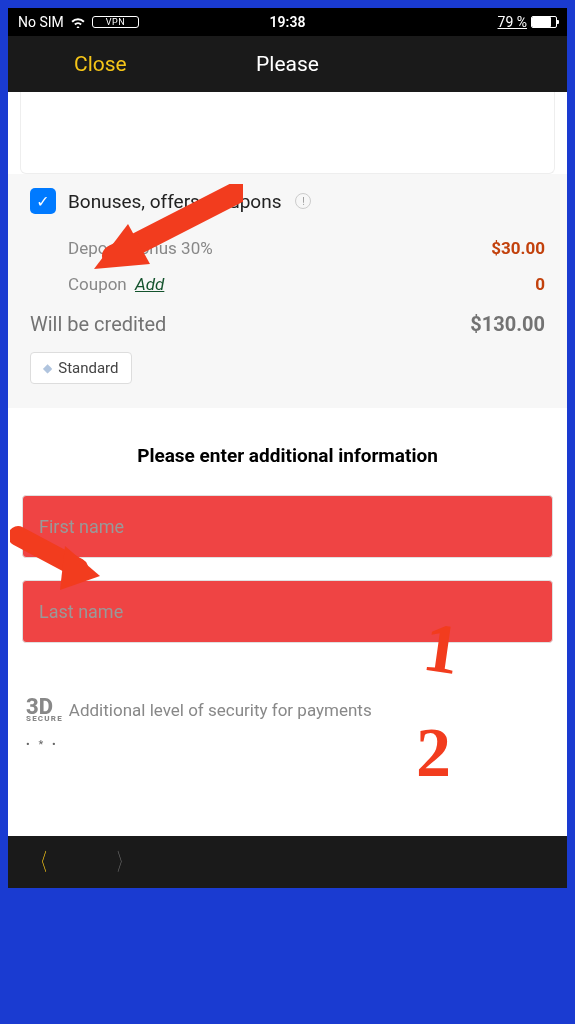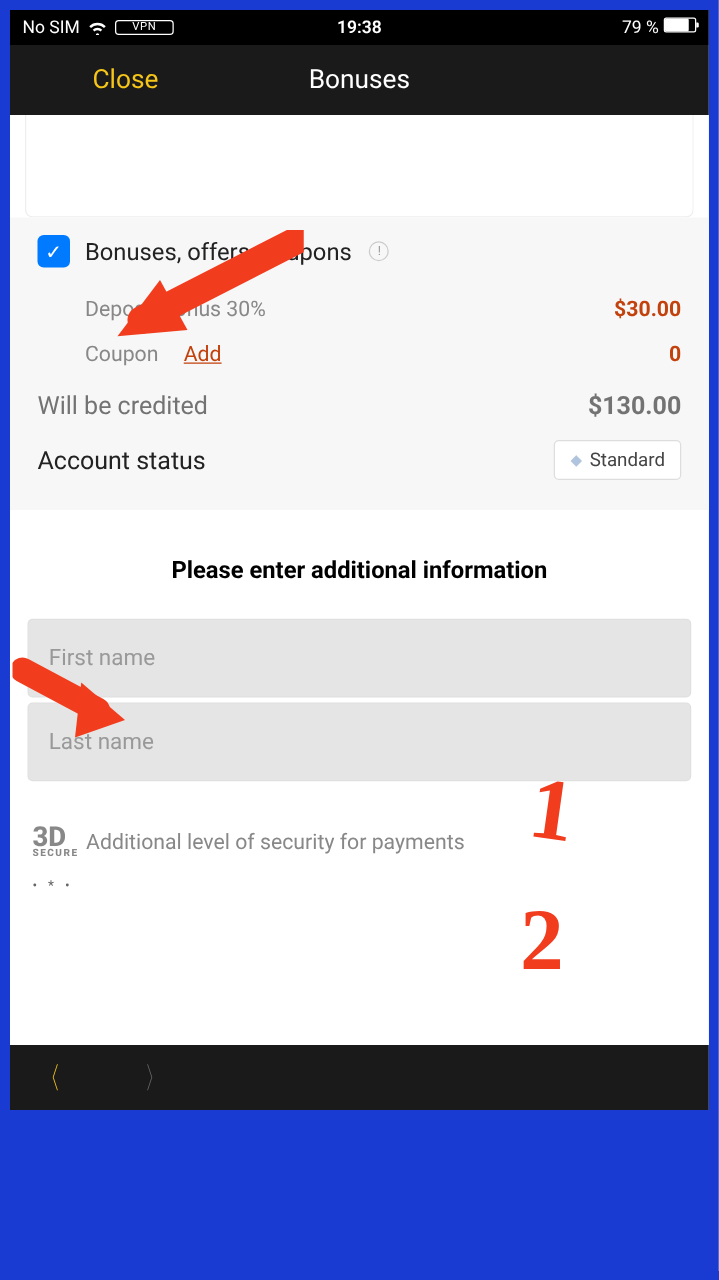--- a/index.html
+++ b/index.html
@@ -2,21 +2,21 @@
 <html><head>
   <meta charset="utf-8">
   <style>
     * { margin: 0; padding: 0; box-sizing: border-box; font-family: -apple-system, BlinkMacSystemFont, "Segoe UI", Roboto, Helvetica, Arial, sans-serif; }
     body { background: #1a3bd1; width: 575px; height: 1024px; overflow: hidden; }
     .frame { background: #fff; margin: 8px; height: 880px; display: flex; flex-direction: column; }
 
     .status-bar { background: #000; color: #fff; height: 28px; display: flex; align-items: center; padding: 0 10px; font-size: 14px; }
     .status-left { display: flex; align-items: center; gap: 6px; flex: 1; }
     .status-center { flex: 1; text-align: center; font-weight: 600; }
-    .status-right { flex: 1; display: flex; align-items: flex-start; justify-content: flex-end; gap: 4px; }
+    .status-right { flex: 1; display: flex; align-items: center; justify-content: flex-end; gap: 4px; text-decoration: underline; }
     .wifi-icon { width: 16px; height: 12px; }
     .vpn-box { border: 1px solid #fff; border-radius: 3px; font-size: 9px; padding: 0 13px; letter-spacing: 0.5px; }
     .battery { width: 26px; height: 12px; border: 1px solid #fff; border-radius: 2px; position: relative; }
     .battery::after { content: ""; position: absolute; right: -3px; top: 3px; width: 2px; height: 4px; background: #fff; border-radius: 0 1px 1px 0; }
     .battery-fill { background: #fff; height: 100%; width: 79%; border-radius: 1px; }
 
     .nav-bar { background: #1a1a1a; height: 56px; display: flex; align-items: center; padding: 0 18px; position: relative; }
     .nav-close { color: #f5c518; font-size: 21px; font-weight: 400; margin-left: 48px; }
     .nav-title { color: #fff; font-size: 21px; position: absolute; left: 50%; transform: translateX(-50%); }
 
@@ -26,32 +26,32 @@
     .bonuses-section { background: #f7f7f7; margin: 0; padding: 14px 22px 18px 22px; }
     .bonus-row { display: flex; align-items: center; gap: 12px; margin-bottom: 16px; }
     .checkbox { width: 26px; height: 26px; background: #007aff; border-radius: 5px; display: flex; align-items: center; justify-content: center; }
     .checkmark { color: #fff; font-size: 16px; }
     .bonus-label { font-size: 19px; color: #222; }
     .info-circle { width: 16px; height: 16px; border: 1px solid #ccc; border-radius: 50%; display: inline-flex; align-items: center; justify-content: center; font-size: 10px; color: #999; margin-left: 2px; }
 
     .line-row { display: flex; justify-content: space-between; align-items: center; padding: 8px 0 8px 38px; font-size: 17px; }
     .line-label { color: #888; }
     .line-value { color: #c2410c; font-weight: 700; }
-    .coupon-add { color: #c2410c; text-decoration: underline; margin-left: 16px; }
+    .coupon-add { color: #14532d; text-decoration: underline; margin-left: 4px; font-style: italic; }
 
     .credited-row { display: flex; justify-content: space-between; align-items: center; padding: 10px 0; font-size: 20px; color: #737373; }
     .credited-value { font-weight: 700; }
 
     .status-row { display: flex; justify-content: space-between; align-items: center; padding: 6px 0; font-size: 20px; color: #222; }
     .status-badge { border: 1px solid #ddd; border-radius: 4px; padding: 6px 12px; font-size: 15px; color: #444; display: flex; align-items: center; gap: 6px; background: #fff; }
     .diamond { color: #b0c4de; font-size: 12px; }
 
     .form-section { padding: 26px 14px; position: relative; }
     .form-heading { text-align: center; font-size: 19px; font-weight: 700; color: #000; margin: 10px 0 28px 0; }
-    .input { width: 100%; border: 1px solid #e0e0e0; border-radius: 4px; padding: 20px 16px; font-size: 18px; color: #333; margin-bottom: 4px; background: #e5e5e5; }
+    .input { width: 100%; border: 1px solid #e0e0e0; border-radius: 4px; padding: 20px 16px; font-size: 18px; color: #333; margin-bottom: 22px; background: #ef4444; }
     .input::placeholder { color: #999; }
 
     .secure-row { display: flex; align-items: center; gap: 6px; margin-top: 34px; padding: 0 4px; }
     .secure-badge { color: #888; font-weight: 800; font-size: 22px; line-height: 0.75; }
     .secure-sub { display: block; font-size: 8px; letter-spacing: 1.2px; }
     .secure-text { color: #888; font-size: 17px; }
     .dots { color: #666; font-size: 11px; letter-spacing: 3px; margin: 16px 0 0 4px; }
 
     .bottom-nav { background: #1a1a1a; height: 52px; display: flex; align-items: center; padding: 0 20px; gap: 60px; }
     .chev { font-size: 24px; transform: scaleX(0.7); font-weight: 300; }
@@ -81,21 +81,21 @@
     <div class="status-right">
       <span>79 %</span>
       <div class="battery">
           <div class="battery-fill"></div>
         </div>
     </div>
   </div>
 
   <div class="nav-bar">
     <span class="nav-close">Close</span>
-    <span class="nav-title">Bonuses</span>
+    <span class="nav-title">Please</span>
   </div>
 
   <div class="content">
     <div class="card-top-edge"></div>
 
     <div class="bonuses-section">
       <div class="bonus-row">
         <div class="checkbox">
           <span class="checkmark">✓</span>
         </div>
@@ -115,21 +115,20 @@
         </span>
         <span class="line-value">0</span>
       </div>
 
       <div class="credited-row">
         <span>Will be credited</span>
         <span class="credited-value">$130.00</span>
       </div>
 
       <div class="status-row">
-        <span>Account status</span>
         <span class="status-badge">
           <span class="diamond">◆</span>
           <span>Standard</span>
         </span>
       </div>
     </div>
 
     <div class="form-section">
       <div class="form-heading">Please enter additional information</div>
       <input class="input" placeholder="First name" style="">

